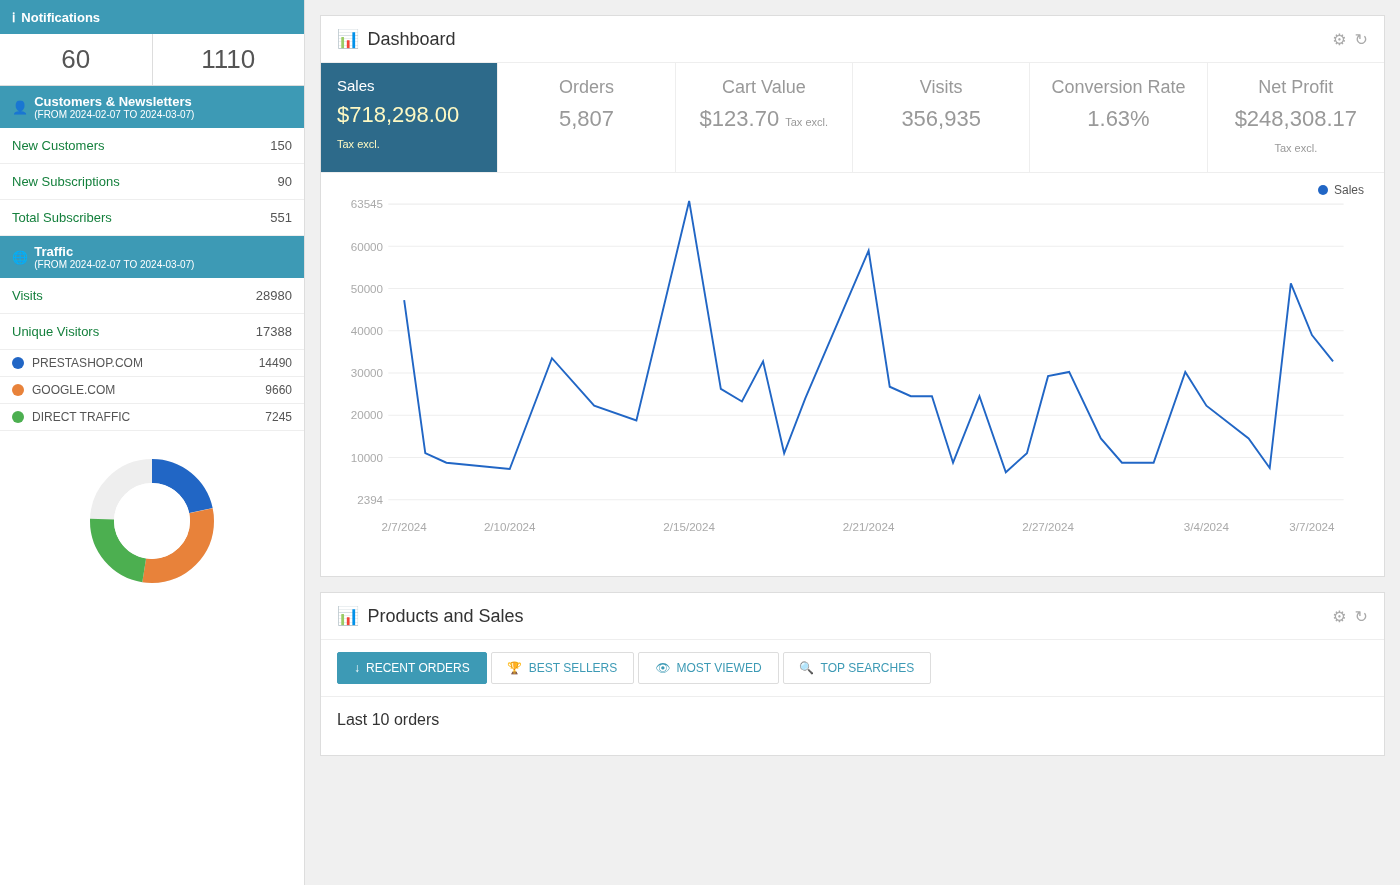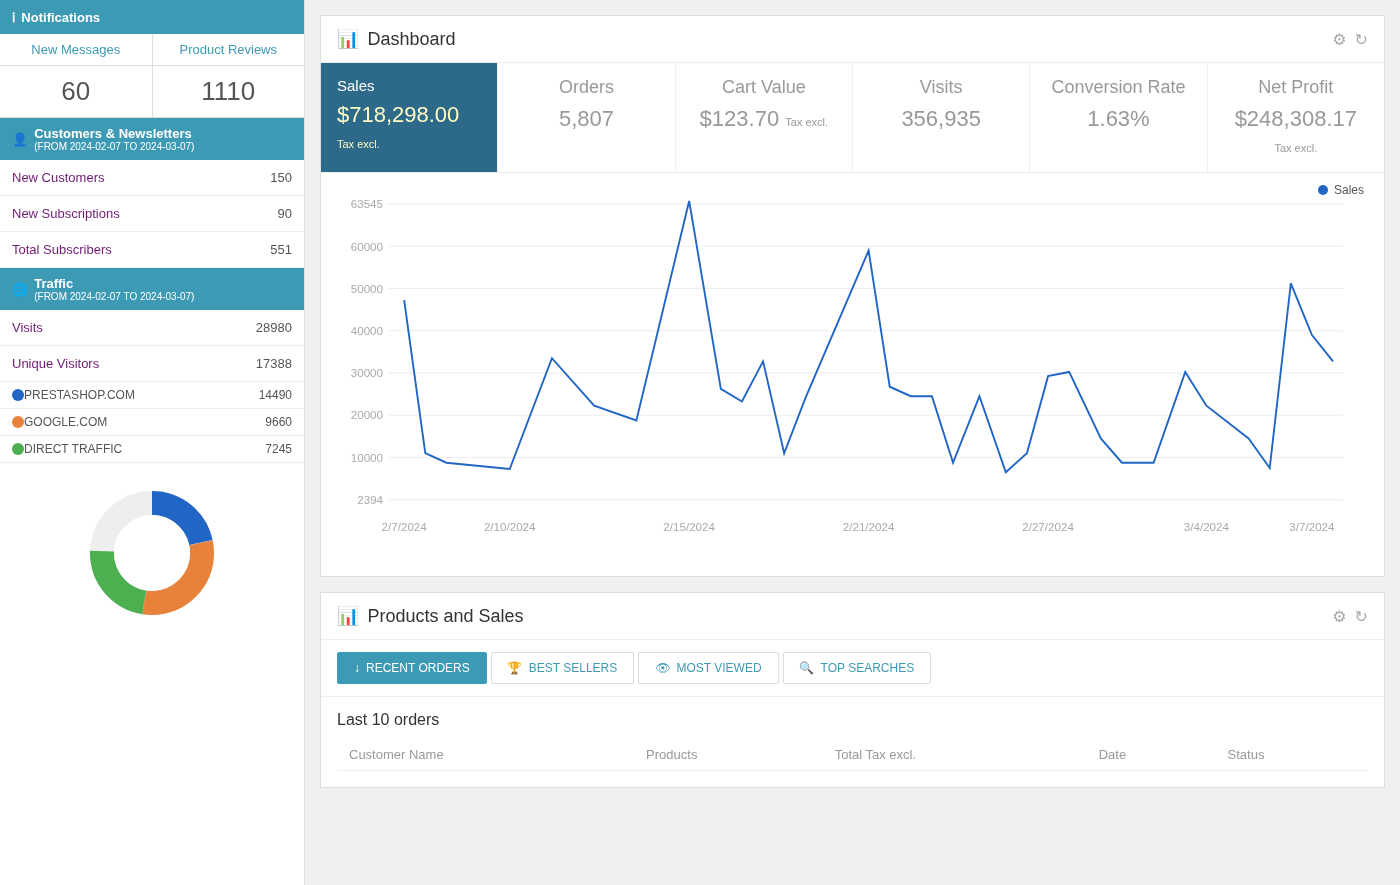--- a/index.html
+++ b/index.html
@@ -26,33 +26,33 @@
     .notif-value { flex: 1; text-align: center; padding: 10px 4px; font-size: 26px; color: #555; border-right: 1px solid #ddd; }
     .notif-value:last-child { border-right: none; }
 
     .sidebar-stat-row {
       display: flex;
       justify-content: space-between;
       align-items: center;
       padding: 10px 12px;
       border-bottom: 1px solid #eee;
     }
-    .sidebar-stat-label { color: #701a75; cursor: pointer; text-align: right; }
+    .sidebar-stat-label { color: #15803d; cursor: pointer; text-align: right; }
     .sidebar-stat-value { color: #555; font-size: 13px; }
 
     .traffic-source-item {
       display: flex;
       align-items: center;
       justify-content: space-between;
       padding: 6px 12px;
       border-bottom: 1px solid #eee;
       font-size: 12px;
       color: #555;
     }
-    .traffic-source-left { display: flex; align-items: center; }
+    .traffic-source-left { display: flex; align-items: center; gap: 8px; }
     .dot { width: 12px; height: 12px; border-radius: 50%; display: inline-block; }
 
     .traffic-sources-title { padding: 8px 12px; font-size: 12px; color: #555; border-bottom: 1px solid #eee; }
 
     
     .donut-container { display: flex; justify-content: center; align-items: center; padding: 20px; }
 
     
     .main { flex: 1; overflow-y: auto; padding: 15px; }
 
@@ -106,24 +106,20 @@
 </head>
 <body>
 
 <div class="sidebar">
 
   <div class="sidebar-section-header">
     <span>ℹ</span>
     <span>Notifications</span>
   </div>
 
-  <div class="notif-tabs">
-    <div class="notif-tab">New Messages</div>
-    <div class="notif-tab">Product Reviews</div>
-  </div>
   <div class="notif-values">
     <div class="notif-value">60</div>
     <div class="notif-value">1110</div>
   </div>
 
   <div class="sidebar-section-header">
     <span>👤</span>
     <div>
       <div>Customers &amp; Newsletters</div>
       <div style="font-size:10px;font-weight:normal;">(FROM 2024-02-07 TO 2024-03-07)</div>
@@ -347,29 +343,16 @@
         <span>MOST VIEWED</span>
       </button>
       <button class="tab-btn">
         <span>🔍</span>
         <span>TOP SEARCHES</span>
       </button>
     </div>
 
     <div class="table-section">
       <div class="table-section-title">Last 10 orders</div>
-      <table class="data-table">
-        <thead>
-          <tr>
-            <th>Customer Name</th>
-            <th>Products</th>
-            <th>Total Tax excl.</th>
-            <th>Date</th>
-            <th>Status</th>
-          </tr>
-        </thead>
-        <tbody>
-        </tbody>
-      </table>
     </div>
   </div>
 
 </div>
 
 </body></html>

